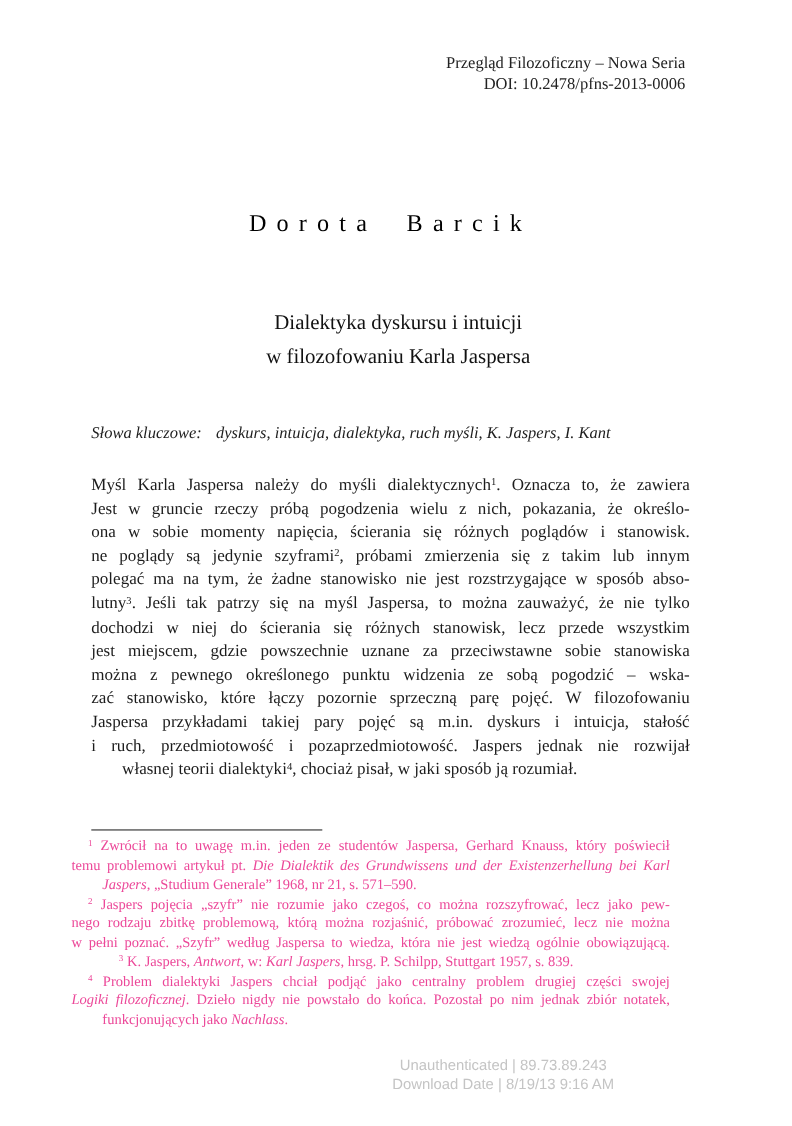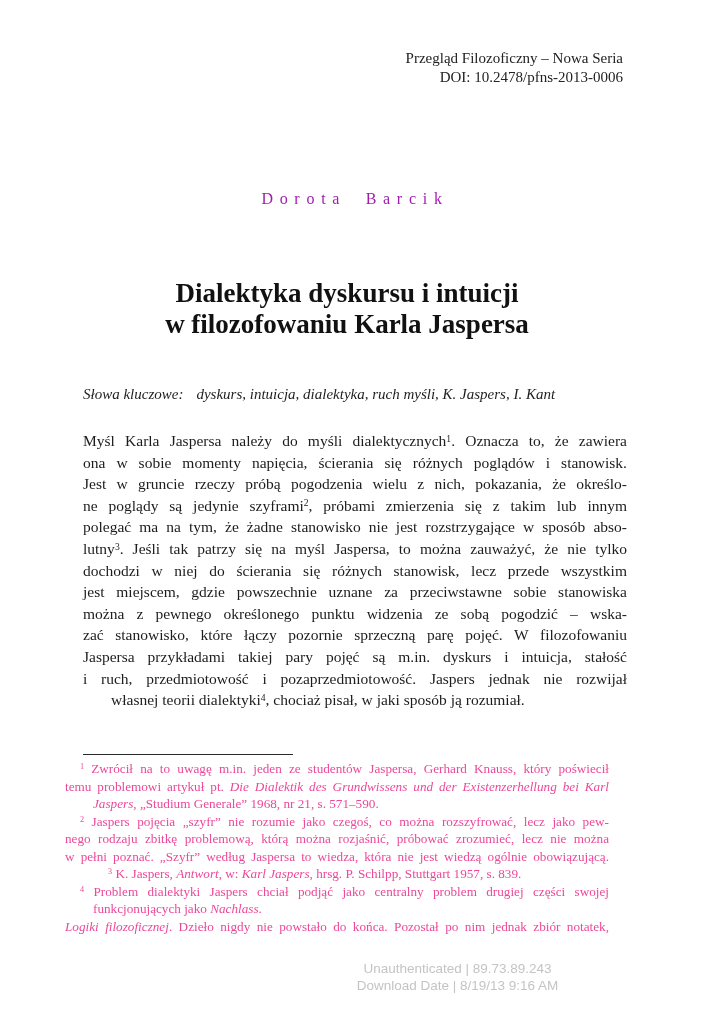--- a/index.html
+++ b/index.html
@@ -26,34 +26,34 @@
     line-height: 19px;
     color: #222;
   }
   
   .author {
     position: absolute;
     top: 190px;
     left: 83px;
     width: 544px;
     text-align: center;
-    font-size: 16px;
+    font-size: 22px;
     letter-spacing: 0.42em;
     word-spacing: 0.55em;
-    color: #a21caf;
+    color: #000000;
   }
   
   .article-title {
     position: absolute;
     top: 278px;
-    left: 75px;
+    left: 90px;
     width: 544px;
     text-align: center;
-    font-size: 27px;
-    font-weight: bold;
+    font-size: 19px;
+    font-weight: normal;
     line-height: 31px;
     color: #111;
   }
   
   .keywords {
     position: absolute;
     top: 386px;
     left: 83px;
     width: 560px;
     font-size: 15px;
@@ -143,22 +143,22 @@
     <div>Dialektyka dyskursu i intuicji</div>
     <div>w filozofowaniu Karla Jaspersa</div>
   </div>
 
   <div class="keywords">
     <span class="kw-label">Słowa kluczowe:</span><span>dyskurs, intuicja, dialektyka, ruch myśli, K. Jaspers, I. Kant</span>
   </div>
 
   <div class="body-text">
       <div class="jline"><span>Myśl Karla Jaspersa należy do myśli dialektycznych</span><sup>1</sup><span>. Oznacza to, że zawiera</span></div>
+      <div class="jline"><span>Jest w gruncie rzeczy próbą pogodzenia wielu z nich, pokazania, że określo-</span></div>
       <div class="jline"><span>ona w sobie momenty napięcia, ścierania się różnych poglądów i stanowisk.</span></div>
-      <div class="jline"><span>Jest w gruncie rzeczy próbą pogodzenia wielu z nich, pokazania, że określo-</span></div>
       <div class="jline"><span>ne poglądy są jedynie szyframi</span><sup>2</sup><span>, próbami zmierzenia się z takim lub innym</span></div>
       <div class="jline"><span>polegać ma na tym, że żadne stanowisko nie jest rozstrzygające w sposób abso-</span></div>
       <div class="jline"><span>lutny</span><sup>3</sup><span>. Jeśli tak patrzy się na myśl Jaspersa, to można zauważyć, że nie tylko</span></div>
       <div class="jline"><span>dochodzi w niej do ścierania się różnych stanowisk, lecz przede wszystkim</span></div>
       <div class="jline"><span>jest miejscem, gdzie powszechnie uznane za przeciwstawne sobie stanowiska</span></div>
       <div class="jline"><span>można z pewnego określonego punktu widzenia ze sobą pogodzić – wska-</span></div>
       <div class="jline"><span>zać stanowisko, które łączy pozornie sprzeczną parę pojęć. W filozofowaniu</span></div>
       <div class="jline"><span>Jaspersa przykładami takiej pary pojęć są m.in. dyskurs i intuicja, stałość</span></div>
       <div class="jline"><span>i ruch, przedmiotowość i pozaprzedmiotowość. Jaspers jednak nie rozwijał</span></div>
       <div class="jline last"><span>własnej teorii dialektyki</span><sup>4</sup><span>, chociaż pisał, w jaki sposób ją rozumiał.</span></div>
@@ -168,22 +168,22 @@
 
   <div class="footnotes">
       <div class="jline indent"><sup>1</sup><span> Zwrócił na to uwagę m.in. jeden ze studentów Jaspersa, Gerhard Knauss, który poświecił</span></div>
       <div class="jline"><span>temu problemowi artykuł pt. </span><span class="it">Die Dialektik des Grundwissens und der Existenzerhellung bei Karl</span></div>
       <div class="jline last"><span class="it">Jaspers</span><span>, „Studium Generale” 1968, nr 21, s. 571–590.</span></div>
       <div class="jline indent"><sup>2</sup><span> Jaspers pojęcia „szyfr” nie rozumie jako czegoś, co można rozszyfrować, lecz jako pew-</span></div>
       <div class="jline"><span>nego rodzaju zbitkę problemową, którą można rozjaśnić, próbować zrozumieć, lecz nie można</span></div>
       <div class="jline"><span>w pełni poznać. „Szyfr” według Jaspersa to wiedza, która nie jest wiedzą ogólnie obowiązującą.</span></div>
       <div class="jline last indent"><sup>3</sup><span> K. Jaspers, </span><span class="it">Antwort</span><span>, w: </span><span class="it">Karl Jaspers</span><span>, hrsg. P. Schilpp, Stuttgart 1957, s. 839.</span></div>
       <div class="jline indent"><sup>4</sup><span> Problem dialektyki Jaspers chciał podjąć jako centralny problem drugiej części swojej</span></div>
+      <div class="jline"><span class="it">Logiki filozoficznej</span><span>. Dzieło nigdy nie powstało do końca. Pozostał po nim jednak zbiór notatek,</span></div>
       <div class="jline last"><span>funkcjonujących jako </span><span class="it">Nachlass</span><span>.</span></div>
-      <div class="jline"><span class="it">Logiki filozoficznej</span><span>. Dzieło nigdy nie powstało do końca. Pozostał po nim jednak zbiór notatek,</span></div>
     </div>
 
   <div class="stamp-footer">
     <div>Unauthenticated | 89.73.89.243</div>
     <div>Download Date | 8/19/13 9:16 AM</div>
   </div>
 
 </div>
 
 </body></html>

